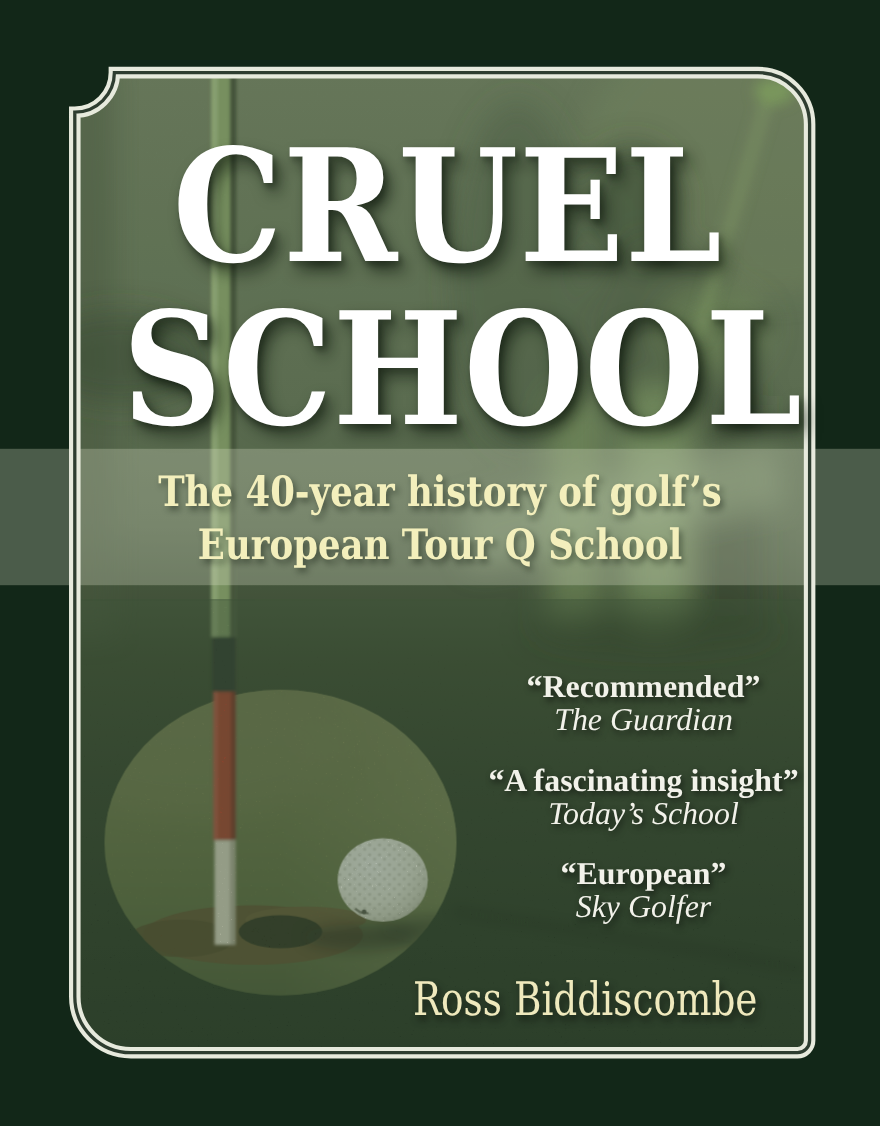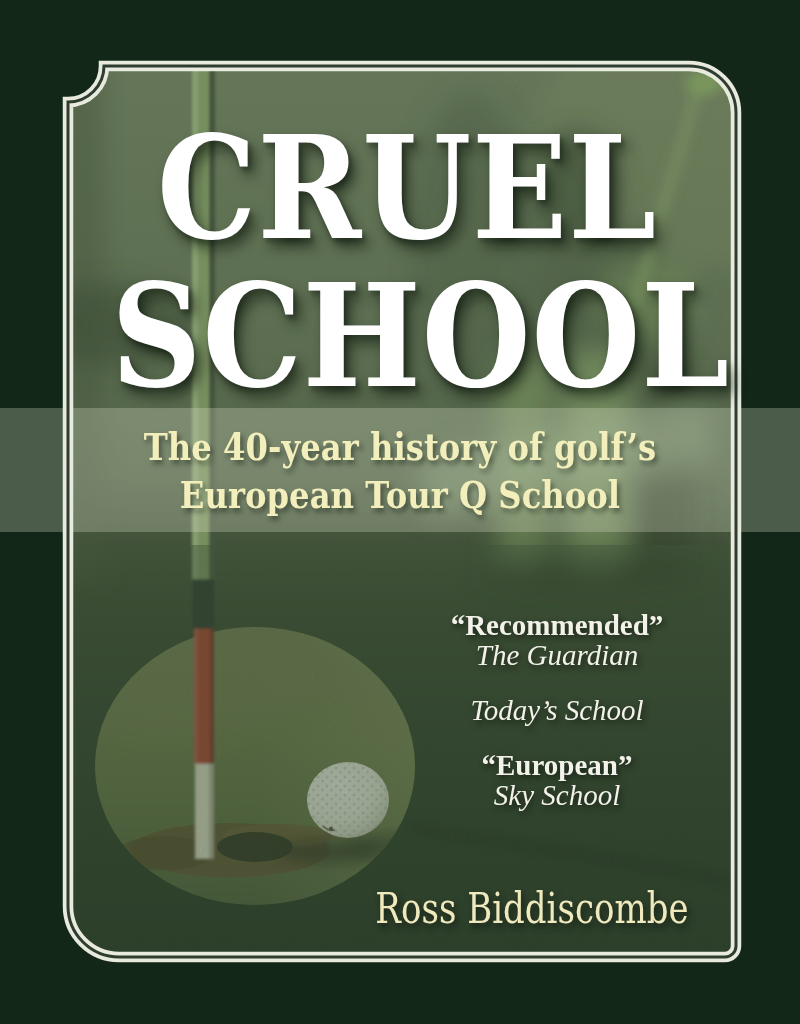--- a/index.html
+++ b/index.html
@@ -23,21 +23,21 @@
 
   #subtitle {
     top:423px; left:0; width:800px;
     font-weight:bold; font-size:38px; line-height:48px;
     color:#f3efbc;
     transform:scaleX(0.85); transform-origin:50% 50%;
     text-shadow:3px 4px 6px rgba(10,20,10,0.45);
   }
 
   #quotes {
-    top:610px; left:392px; width:330px;
+    top:610px; left:420px; width:330px;
     font-family:"Liberation Serif", serif;
     font-size:29px; line-height:30px;
     color:#f2f2ea;
     text-shadow:2px 3px 6px rgba(0,0,0,0.55);
   }
   .quote-group { margin:0 0 25px 0; }
   .quote-text  { font-weight:bold; }
   .quote-source{ font-style:italic; }
 
   #author {
@@ -183,21 +183,22 @@
   <div>The 40-year history of golf’s</div>
   <div>European Tour Q School</div>
 </div>
 
 <div id="quotes" class="txt">
   <div class="quote-group">
     <div class="quote-text">“Recommended”</div>
     <div class="quote-source">The Guardian</div>
   </div>
   <div class="quote-group">
+    <div class="quote-text">“A fascinating insight”</div>
     <div class="quote-source">Today’s School</div>
   </div>
   <div class="quote-group">
     <div class="quote-text">“European”</div>
-    <div class="quote-source">Sky School</div>
+    <div class="quote-source">Sky Golfer</div>
   </div>
 </div>
 
 <div id="author" class="txt">Ross Biddiscombe</div>
 
 </body></html>

